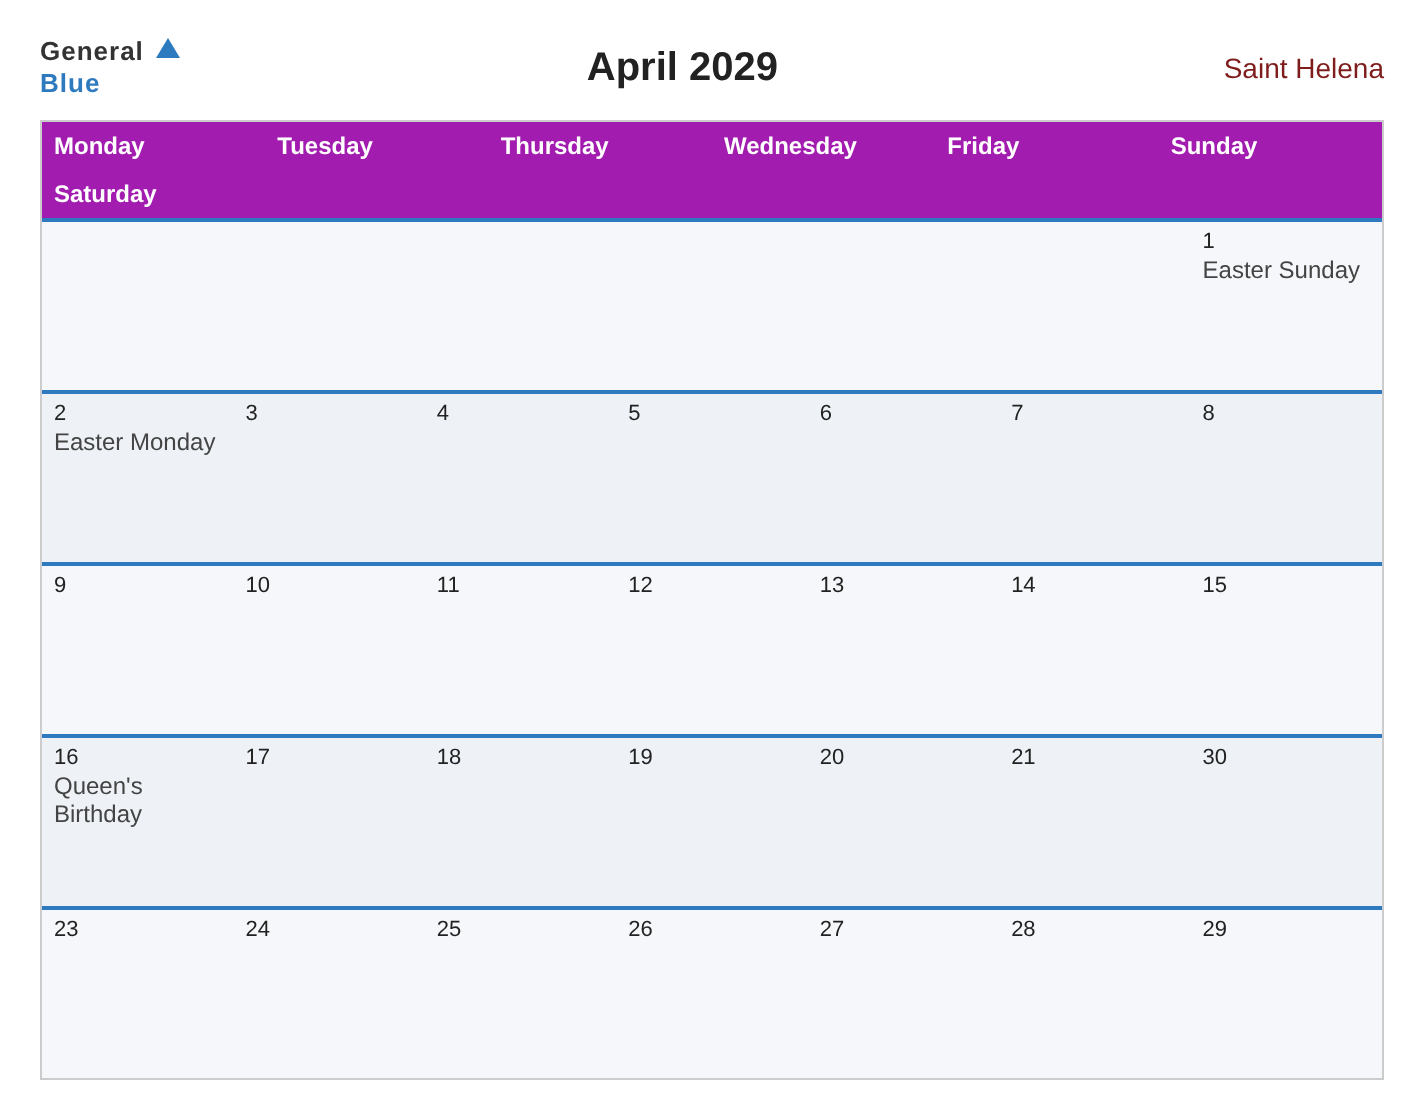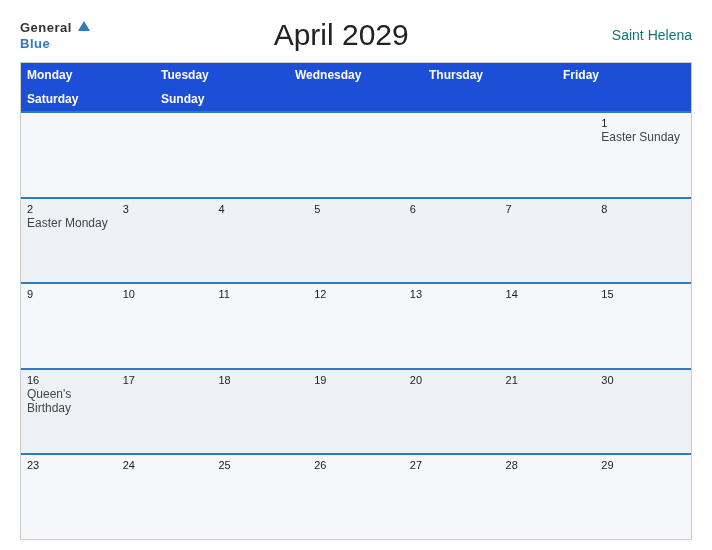--- a/index.html
+++ b/index.html
@@ -49,44 +49,44 @@
       height: 0;
       border-left: 6px solid transparent;
       border-right: 6px solid transparent;
       border-bottom: 10px solid #2e7abf;
       margin-left: 2px;
       vertical-align: middle;
       position: relative;
       top: -2px;
     }
     .title {
-      font-size: 30px;
-      font-weight: normal;
+      font-size: 20px;
+      font-weight: bold;
       color: #222;
       text-align: center;
       flex: 1;
     }
     .region {
       font-size: 14px;
-      color: #0f766e;
+      color: #7f1d1d;
       text-align: right;
       min-width: 100px;
     }
     
     .calendar {
       flex: 1;
       display: flex;
       flex-direction: column;
       border: 1px solid #ccc;
     }
     
     .day-headers {
       display: grid;
-      grid-template-columns: repeat(5, 1fr);
-      background: #1d4ed8;
+      grid-template-columns: repeat(6, 1fr);
+      background: #a21caf;
     }
     .day-header {
       color: #fff;
       font-size: 12px;
       font-weight: bold;
       padding: 5px 6px;
       text-align: left;
     }
     
     .weeks {
@@ -144,25 +144,25 @@
     </div>
     <div class="title">April 2029</div>
     <div class="region">Saint Helena</div>
   </div>
 
   <div class="calendar">
 
     <div class="day-headers">
       <div class="day-header">Monday</div>
       <div class="day-header">Tuesday</div>
+      <div class="day-header">Thursday</div>
       <div class="day-header">Wednesday</div>
-      <div class="day-header">Thursday</div>
       <div class="day-header">Friday</div>
+      <div class="day-header">Sunday</div>
       <div class="day-header">Saturday</div>
-      <div class="day-header">Sunday</div>
     </div>
 
     <div class="weeks">
 
       <div class="week-row">
         <div class="day-cell empty"></div>
         <div class="day-cell empty"></div>
         <div class="day-cell empty"></div>
         <div class="day-cell empty"></div>
         <div class="day-cell empty"></div>

